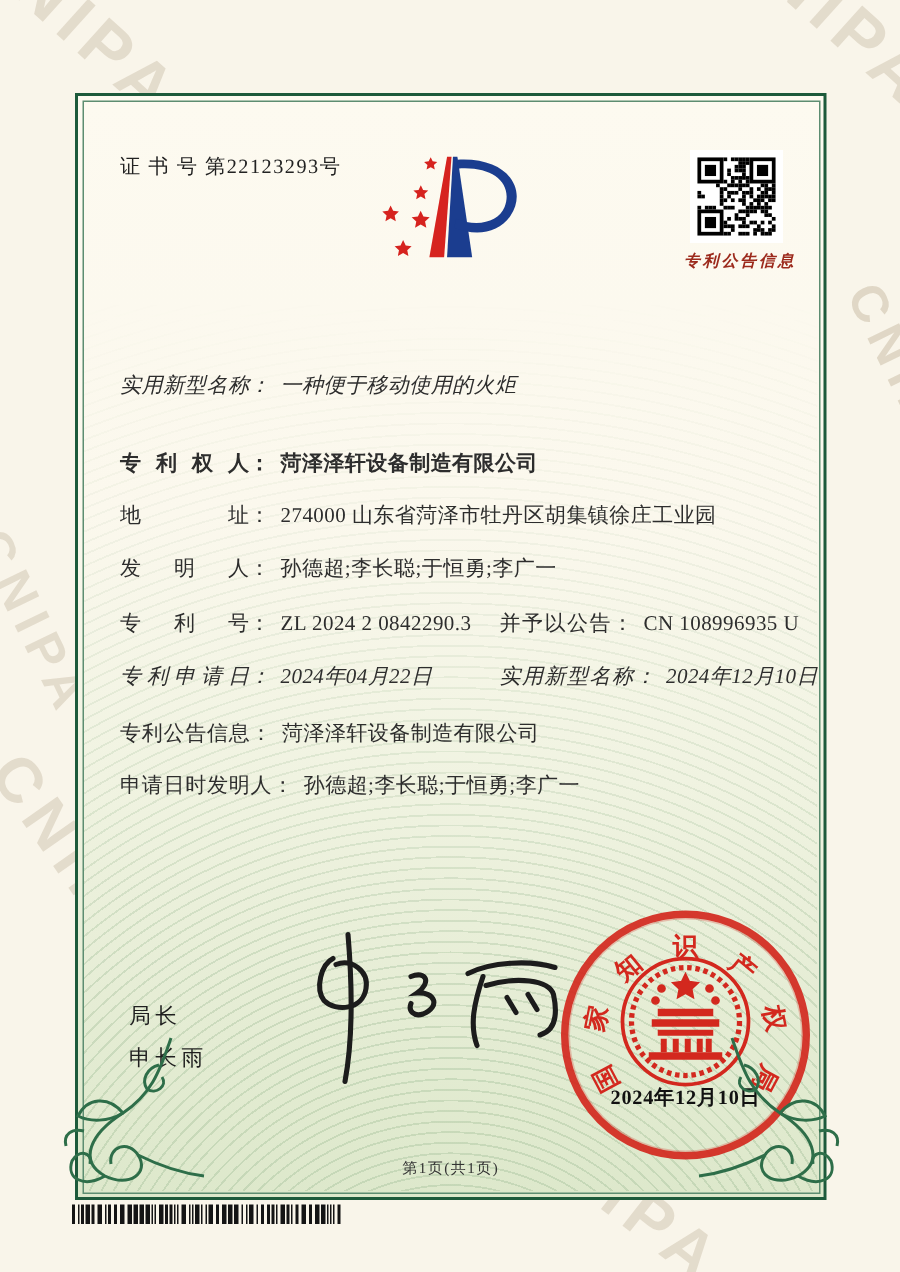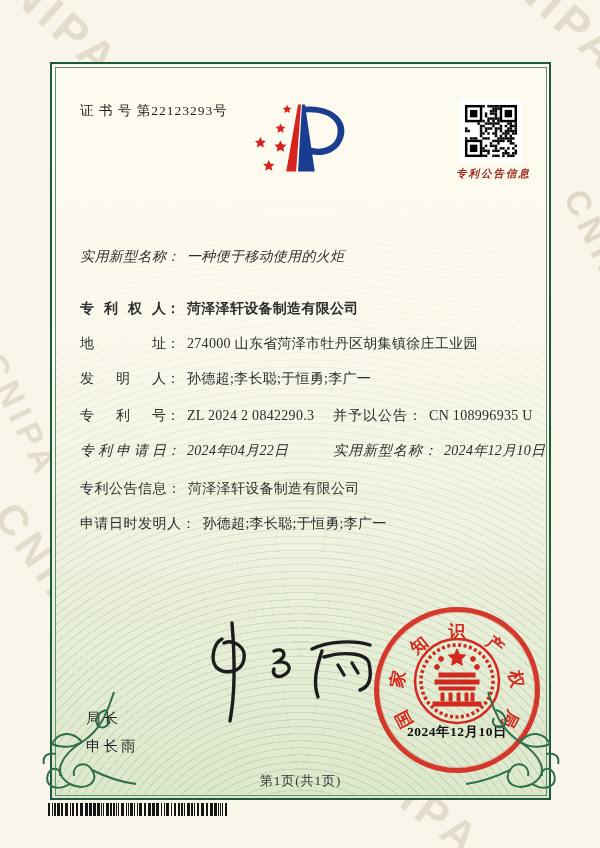--- a/index.html
+++ b/index.html
@@ -79,21 +79,21 @@
   .statement{
     position:absolute;left:20px;top:505px;width:460px;
     font-size:12.5px;font-style:italic;line-height:2.15;
     letter-spacing:1px;text-indent:2em;text-align:justify;color:#383838;
   }
 
   
   .director{
     position:absolute;left:34px;top:600px;
     font-family:"Liberation Sans","DejaVu Sans",sans-serif;
-    font-size:14.5px;letter-spacing:3px;line-height:1.95;color:#1f1f1f;margin-top:40px;
+    font-size:14.5px;letter-spacing:3px;line-height:1.95;color:#1f1f1f;
   }
   .signature{position:absolute;left:118px;top:553px;width:215px;height:118px;}
 
   
   .seal{position:absolute;left:322px;top:543px;width:166px;height:166px;}
   .seal-ring{
     position:absolute;inset:0;border-radius:50%;
     border:5.5px solid rgba(211,40,30,0.92);
     box-shadow:0 0 0 1px rgba(211,40,30,0.25) inset;
   }
@@ -101,21 +101,21 @@
     position:absolute;font-size:17px;font-weight:bold;color:#d3281e;
     font-family:"Liberation Sans","DejaVu Sans",sans-serif;
   }
   .seal-emblem{position:absolute;left:37px;top:26px;width:92px;height:96px;}
   .seal-date{
     position:absolute;left:0;top:116px;width:100%;text-align:center;
     font-size:13.5px;font-weight:bold;color:#111;letter-spacing:0.5px;
   }
 
   
-  .page-no{position:absolute;left:0;top:708px;width:100%;text-align:center;font-size:13px;color:#333;letter-spacing:1px;}
+  .page-no{position:absolute;left:0;top:708px;width:100%;text-align:center;font-size:10px;color:#333;letter-spacing:1px;}
   .barcode{position:absolute;left:48px;top:803px;height:13px;display:flex;}
   .barcode span{display:block;height:100%;}
   .flourish{position:absolute;width:108px;height:116px;z-index:3;}
   .fl-left{left:36px;top:690px;}
   .fl-right{left:458px;top:690px;transform:scaleX(-1);}
 </style>
 </head>
 <body>
 
 <div class="page">

